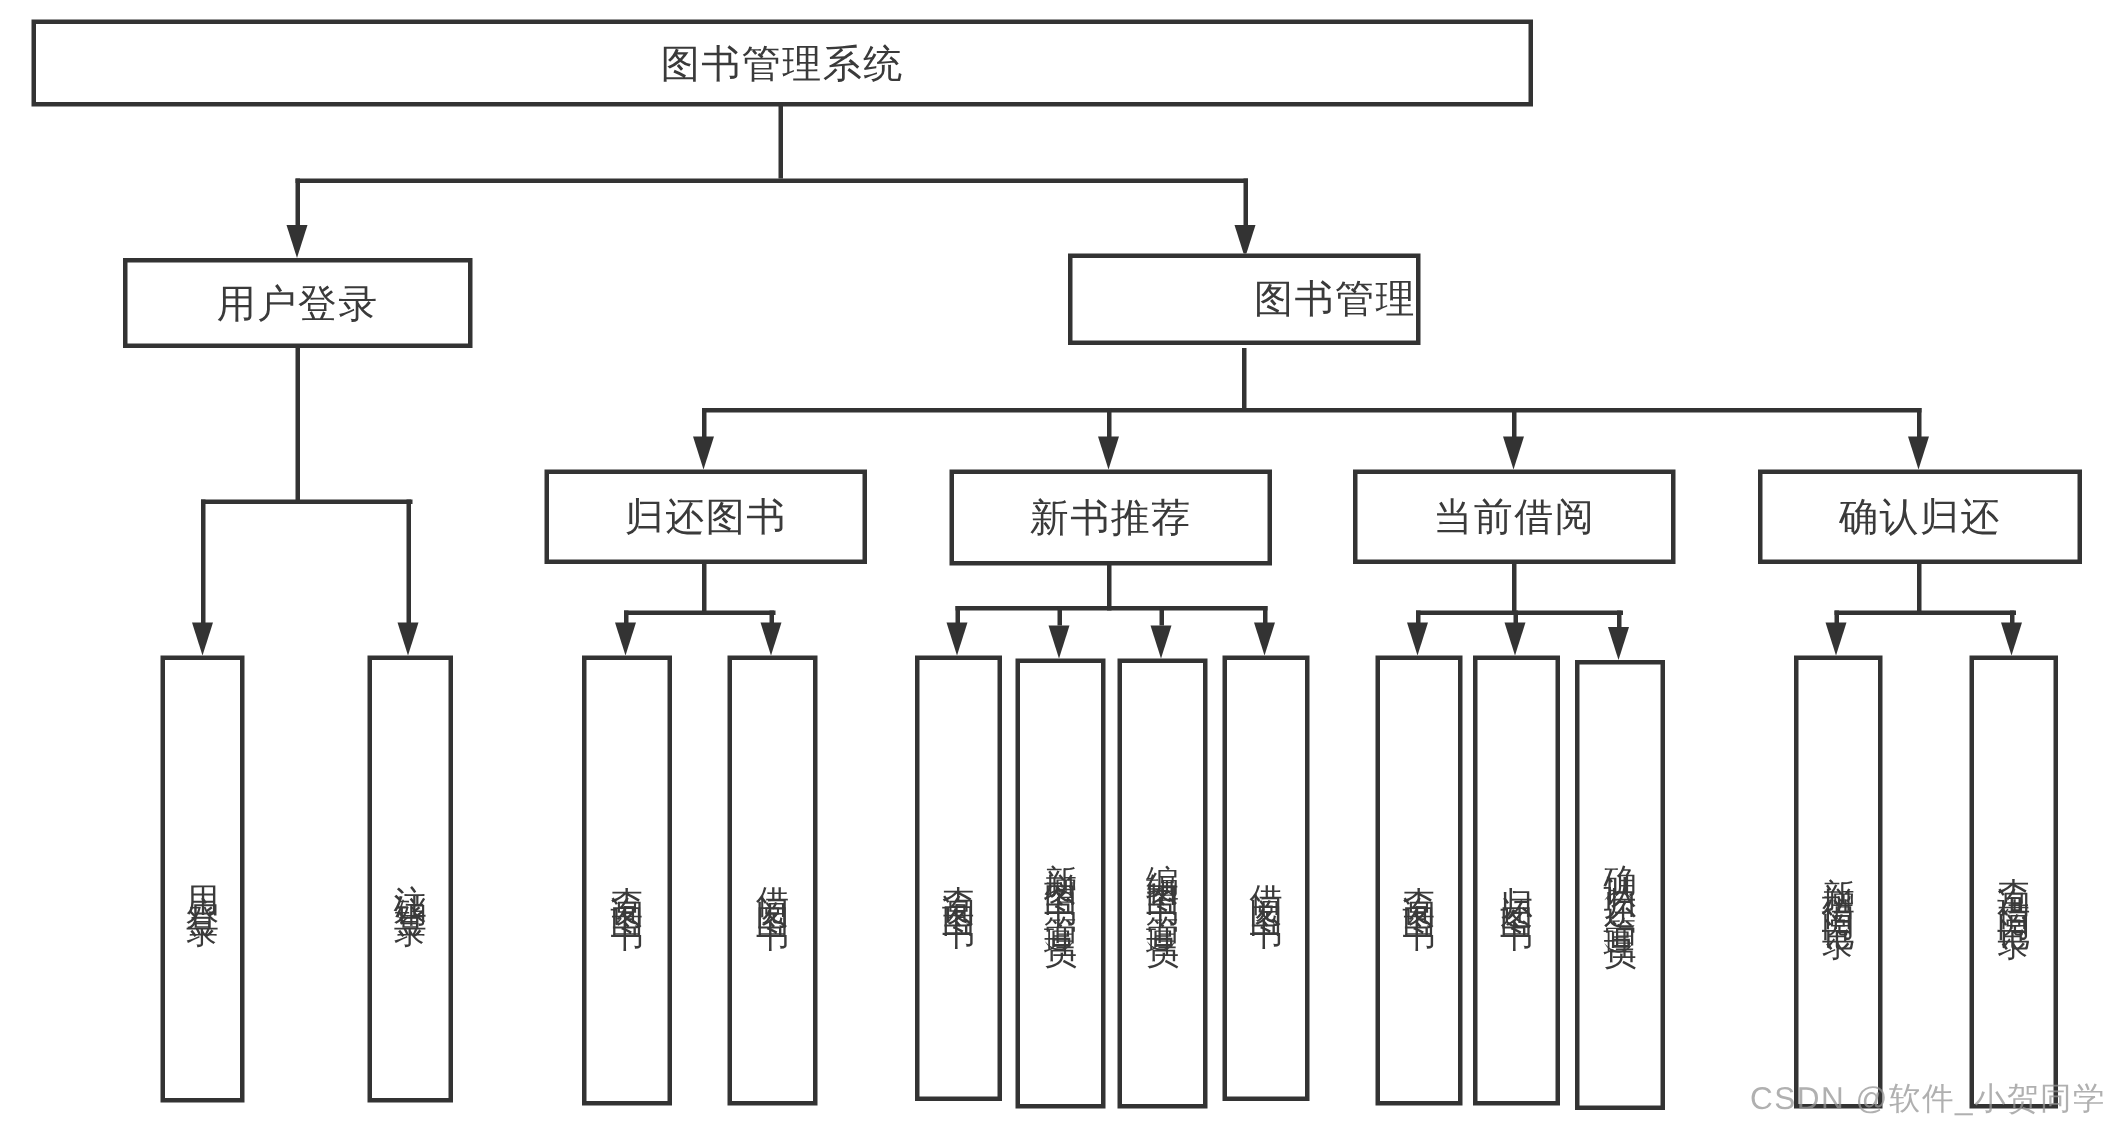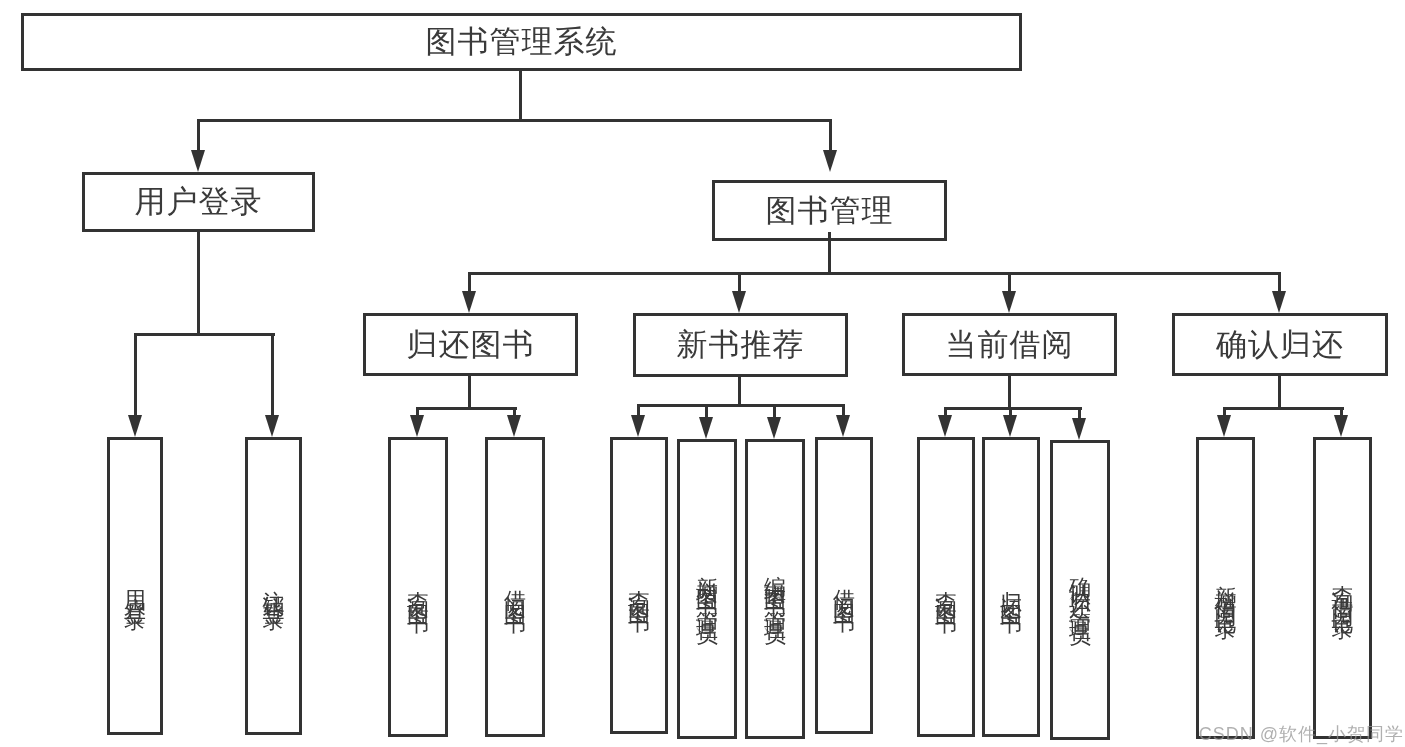--- a/index.html
+++ b/index.html
@@ -15,21 +15,21 @@
   .box {
     position: absolute;
     box-sizing: border-box;
     border: 3px solid #333333;
     background: #ffffff;
     display: flex;
     align-items: center;
     justify-content: center;
     color: #3a3a3a;
   }
-  .hbox { font-size: 31px; letter-spacing: 1px; }
+  .hbox { font-size: 26px; letter-spacing: 1px; }
   .vbox { font-size: 22px; }
   .vbox .vtext {
     writing-mode: vertical-rl;
     text-orientation: mixed;
     letter-spacing: 7px;
     line-height: 1;
     white-space: nowrap;
   }
   
   .vline, .hline { position: absolute; background: #333333; }
@@ -40,21 +40,21 @@
     width: 0; height: 0;
     border-left: 7px solid transparent;
     border-right: 7px solid transparent;
     border-top: 22px solid #333333;
   }
   
   .watermark {
     position: absolute;
     right: 1px;
     bottom: 1px;
-    font-size: 18px;
+    font-size: 21px;
     color: rgba(150,150,150,0.75);
     letter-spacing: 1px;
     z-index: 10;
     white-space: nowrap;
   }
 </style>
 </head>
 <body>
 
 <div id="canvas">
@@ -66,21 +66,21 @@
   <div class="vline" style="left:519px; top:70px; height:49px;"></div>
   <div class="hline" style="left:197px; top:119px; width:635px;"></div>
   <div class="vline" style="left:197px; top:119px; height:32px;"></div>
   <div class="arrow" style="left:191px; top:150px;"></div>
   <div class="vline" style="left:829px; top:119px; height:32px;"></div>
   <div class="arrow" style="left:823px; top:150px;"></div>
 
   <div class="box hbox" style="left:82px; top:172px; width:233px; height:60px;">
     <span>用户登录</span>
   </div>
-  <div class="box hbox" style="left:712px; top:180px; width:235px; height:61px;">
+  <div class="box hbox" style="left:712px; top:169px; width:235px; height:61px;justify-content:flex-end;">
     <span>图书管理</span>
   </div>
 
   <div class="vline" style="left:197px; top:231px; height:104px;"></div>
   <div class="hline" style="left:134px; top:333px; width:141px;"></div>
   <div class="vline" style="left:134px; top:333px; height:83px;"></div>
   <div class="arrow" style="left:128px; top:415px;"></div>
   <div class="vline" style="left:271px; top:333px; height:83px;"></div>
   <div class="arrow" style="left:265px; top:415px;"></div>
 

